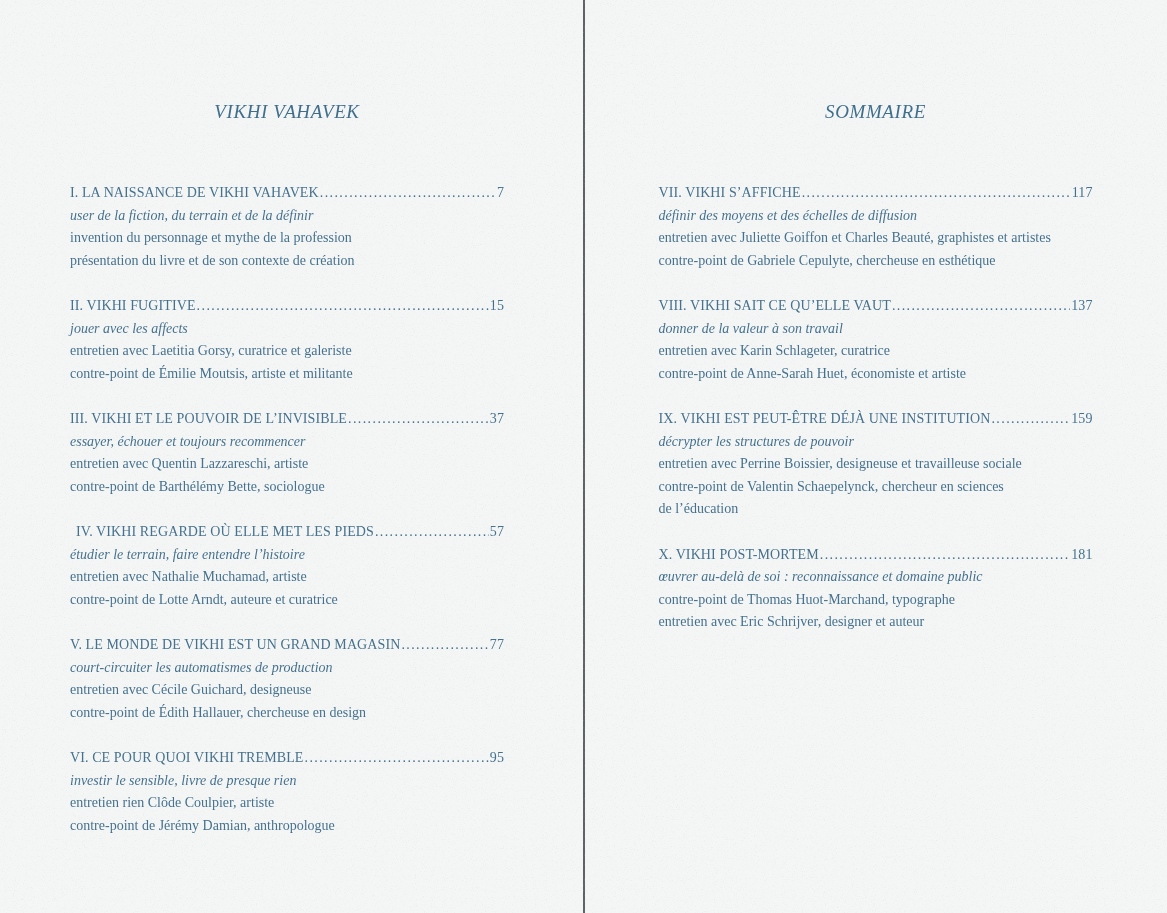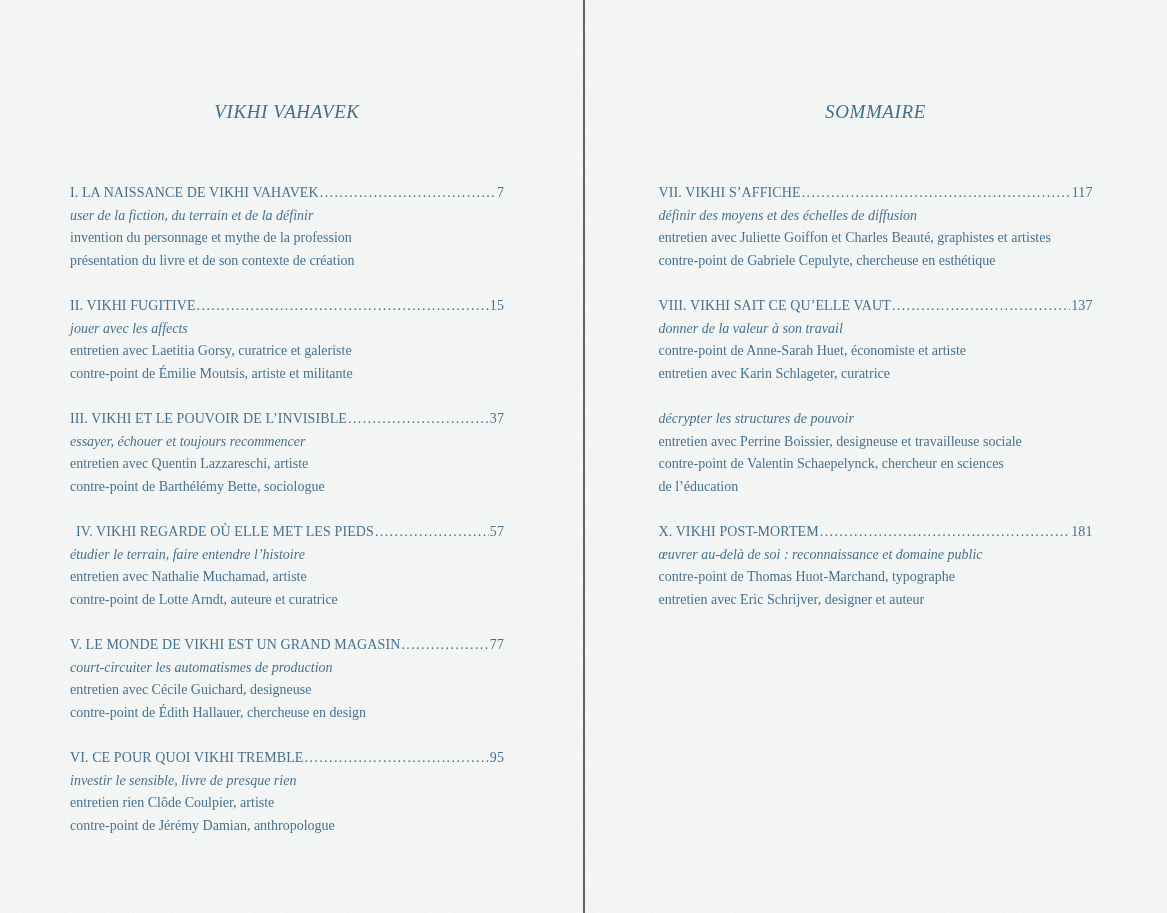--- a/index.html
+++ b/index.html
@@ -175,26 +175,31 @@
   </div>
 
   <div class="toc-entry">
     <div class="toc-title-row">
       <span class="toc-title">VIII. VIKHI SAIT CE QU’ELLE VAUT</span>
       <span class="dot-leader"></span>
       <span class="toc-page-num">137</span>
     </div>
     <div class="toc-subtitle">donner de la valeur à son travail</div>
     <div class="toc-details">
+              <div class="toc-detail-line">entretien avec Karin Schlageter, curatrice</div>
               <div class="toc-detail-line">contre-point de Anne-Sarah Huet, économiste et artiste</div>
-              <div class="toc-detail-line">entretien avec Karin Schlageter, curatrice</div>
-            </div>
-  </div>
-
-  <div class="toc-entry">
+            </div>
+  </div>
+
+  <div class="toc-entry">
+    <div class="toc-title-row">
+      <span class="toc-title">IX. VIKHI EST PEUT-ÊTRE DÉJÀ UNE INSTITUTION</span>
+      <span class="dot-leader"></span>
+      <span class="toc-page-num">159</span>
+    </div>
     <div class="toc-subtitle">décrypter les structures de pouvoir</div>
     <div class="toc-details">
               <div class="toc-detail-line">entretien avec Perrine Boissier, designeuse et travailleuse sociale</div>
               <div class="toc-detail-line">contre-point de Valentin Schaepelynck, chercheur en sciences</div>
               <div class="toc-detail-line">de l’éducation</div>
             </div>
   </div>
 
   <div class="toc-entry">
     <div class="toc-title-row">

